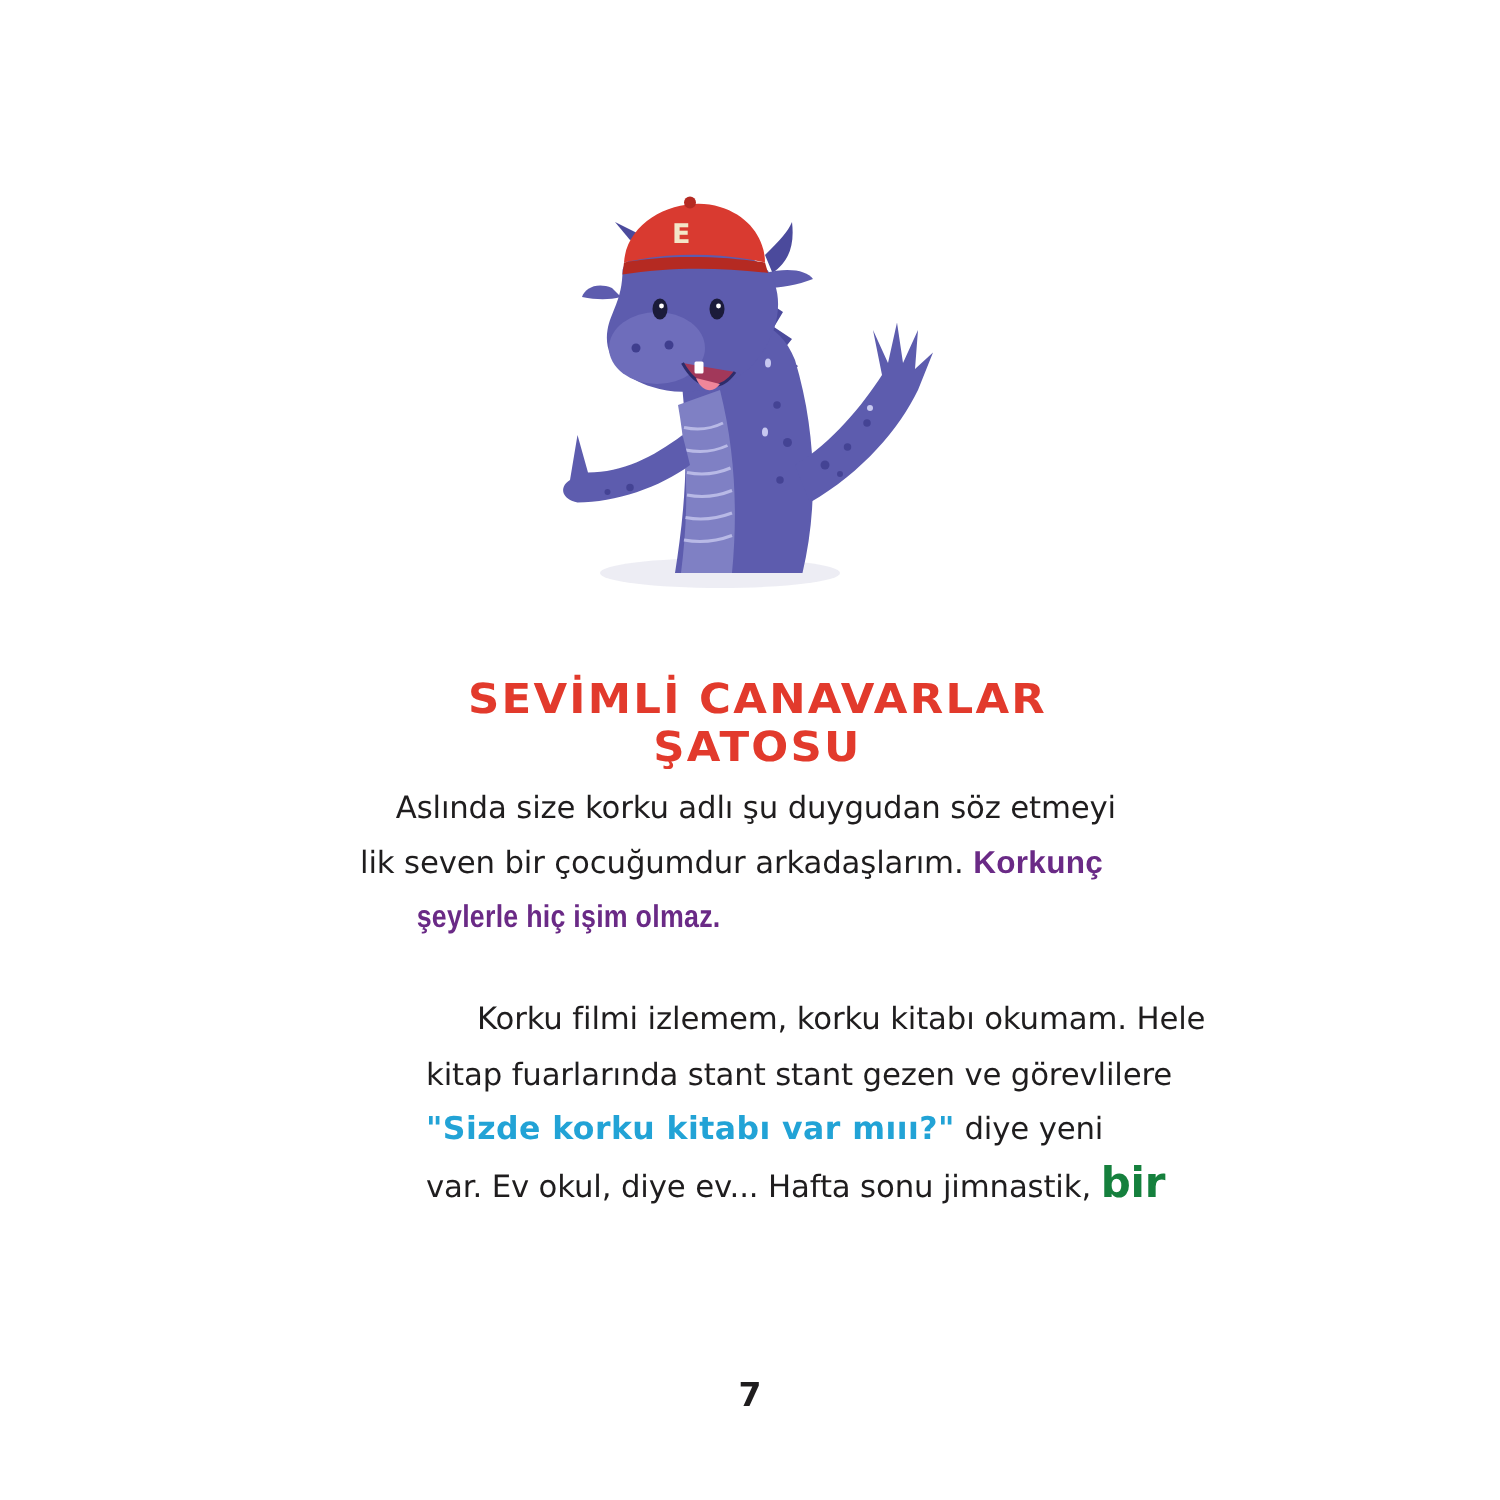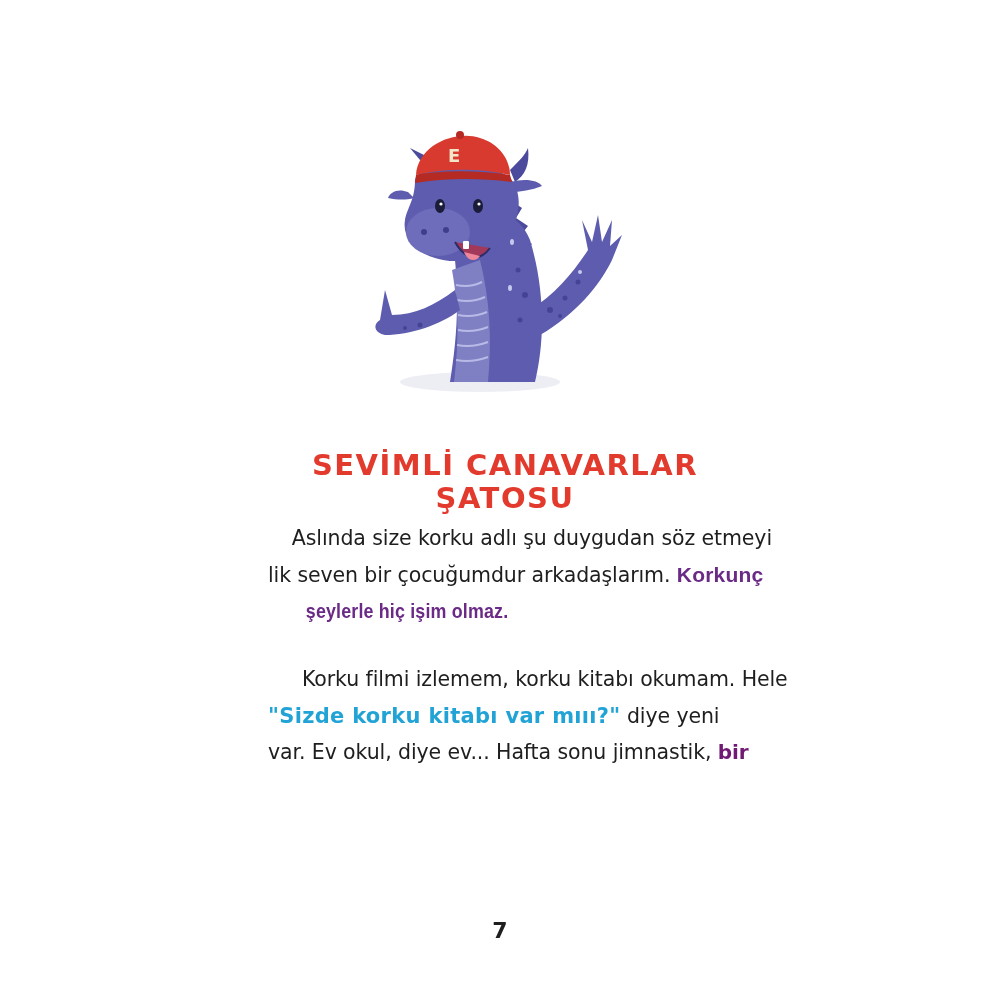--- a/index.html
+++ b/index.html
@@ -31,49 +31,49 @@
       color: #e23a2c;
       font-family: "DejaVu Sans", sans-serif;
       font-weight: bold;
       font-size: 29px;
       letter-spacing: 1.5px;
       line-height: 34px;
       transform: scaleY(0.95);
     }
     .text-block {
       position: absolute;
-      left: 268px;
+      left: 240px;
       width: 504px;
       font-size: 20.5px;
       line-height: 36.5px;
       color: #1f1d1e;
       text-align: justify;
       letter-spacing: -0.1px;
     }
     .para1 { top: 520px; }
-    .para2 { top: 661px; }
+    .para2 { top: 661px; margin-left: 44px; }
     .indent { display: inline-block; width: 34px; }
     .purple {
       color: #6a2a86;
       font-weight: bold;
       font-family: "Liberation Sans", sans-serif;
       font-size: 21px;
       letter-spacing: 0.2px;
       transform: scaleX(0.85);
     }
     .blue {
       color: #22a3d6;
       font-weight: bold;
       font-size: 21px;
       letter-spacing: 0.3px;
     }
     .red {
-      color: #701a75;
+      color: #15803d;
       font-weight: bold;
-      font-size: 20px;
+      font-size: 28px;
     }
     .line { display: block; white-space: nowrap; }
     .justify { display: flex; justify-content: space-between; white-space: nowrap; }
     .page-number {
       position: absolute;
       top: 918px;
       left: 480px;
       width: 40px;
       text-align: center;
       font-size: 22px;
@@ -161,17 +161,18 @@
   <span class="justify">
       <span class="indent"></span>
       <span>Aslında size korku adlı şu duygudan söz etmeyi</span>
     </span>
   <span class="line"><span>lik seven bir çocuğumdur arkadaşlarım. </span><span class="purple">Korkunç</span></span>
   <span class="line purple">şeylerle hiç işim olmaz.</span>
 </div>
 
 <div class="text-block para2">
   <span class="line"><span class="indent"></span><span>Korku filmi izlemem, korku kitabı okumam. Hele</span></span>
+  <span class="line">kitap fuarlarında stant stant gezen ve görevlilere</span>
   <span class="line"><span class="blue">"Sizde korku kitabı var mııı?"</span> <span>diye yeni</span></span>
   <span class="line"><span>var. Ev okul, diye ev... Hafta sonu jimnastik,</span> <span class="red">bir</span></span>
 </div>
 
 <div class="page-number">7</div>
 
 </body></html>

